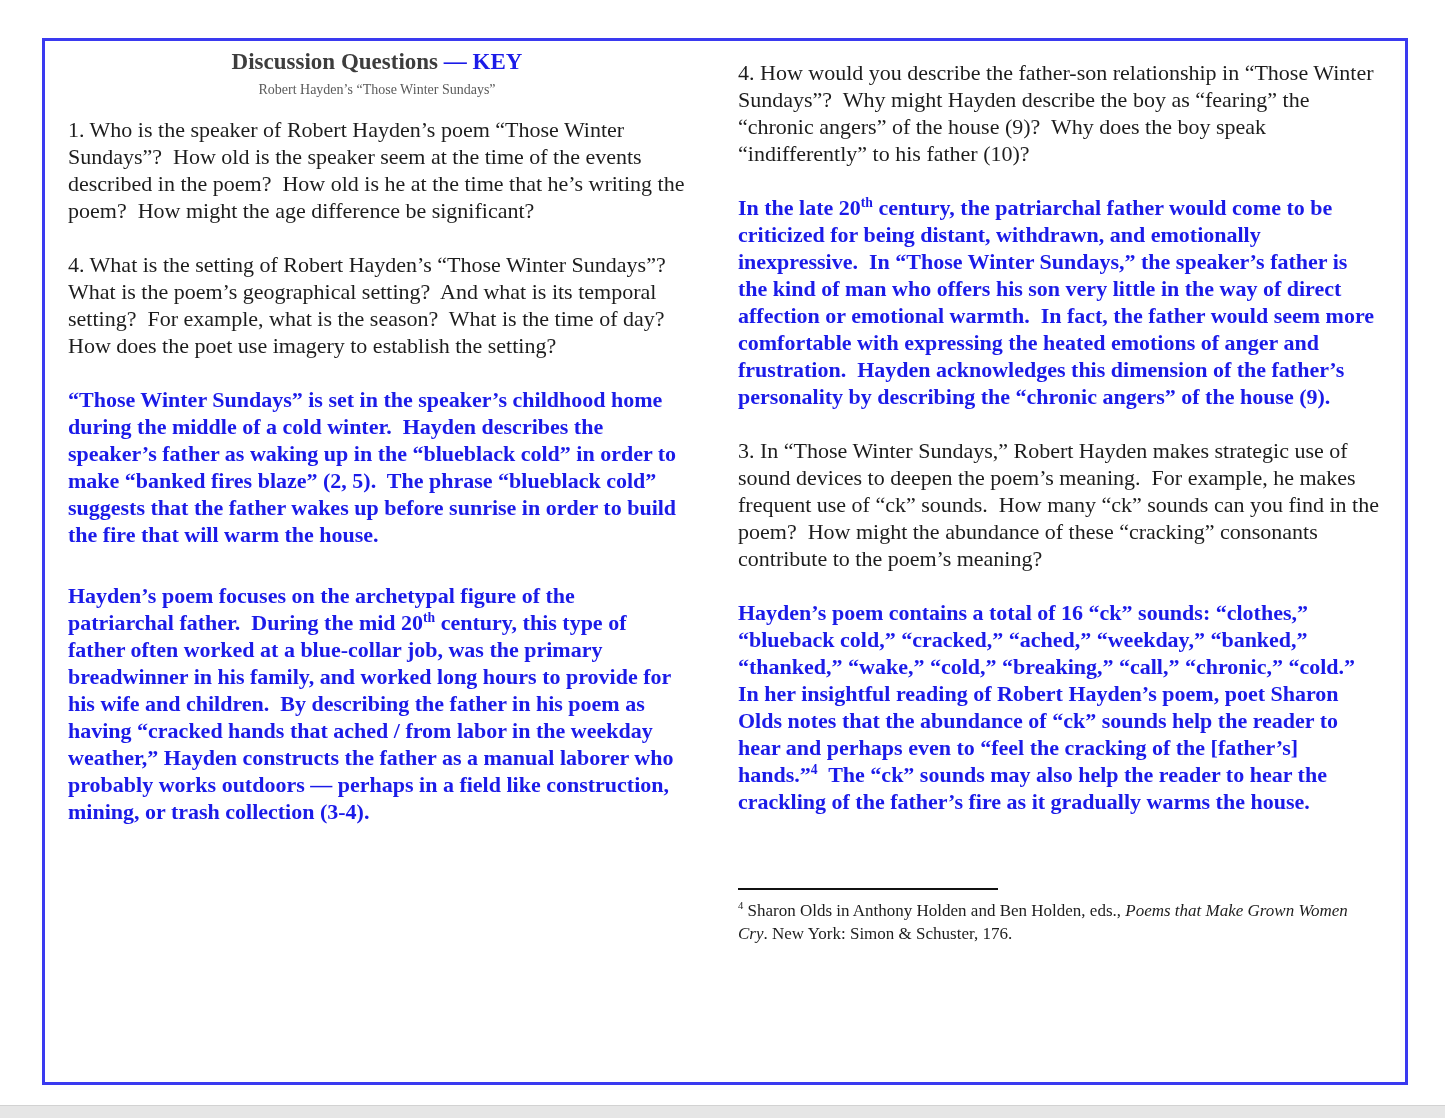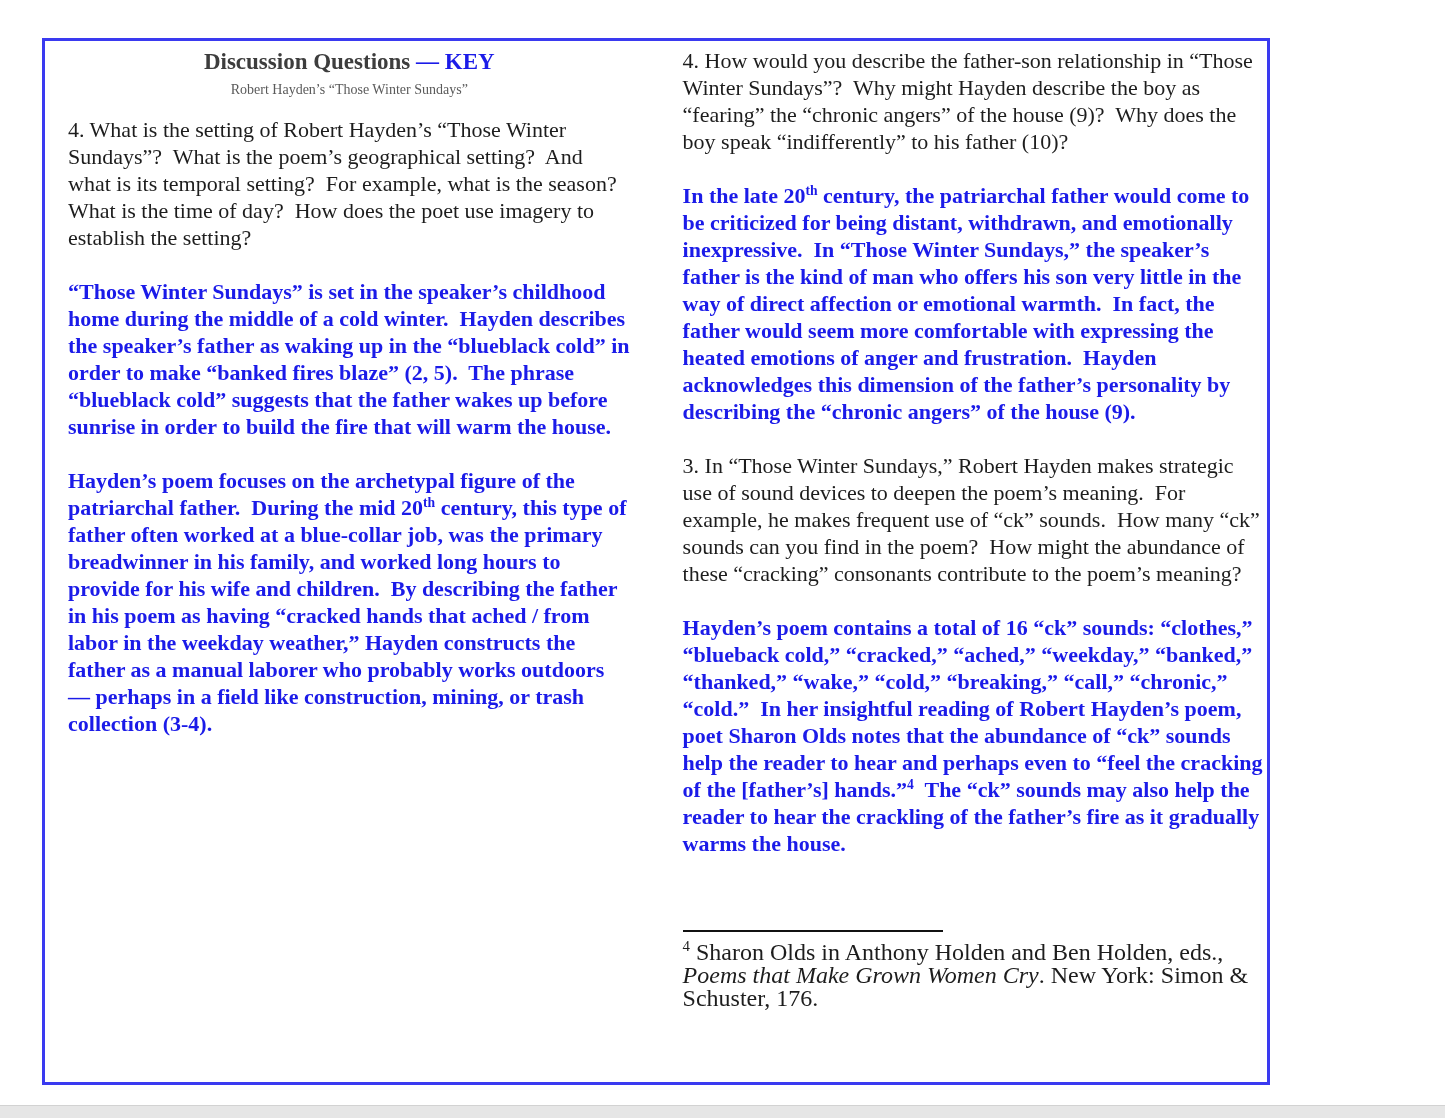--- a/index.html
+++ b/index.html
@@ -22,39 +22,39 @@
     height:1106px;
     background:#ffffff;
     position:relative;
     border-bottom:1px solid #d2d2d2;
     overflow:hidden;
   }
   .border-box{
     position:absolute;
     left:42px;
     top:38px;
-    width:1228px;
+    width:1366px;
     height:1047px;
     border:3px solid var(--border_blue);
     display:flex;
     align-items:flex-start;
   }
   .col{
     display:flex;
     flex-direction:column;
   }
   .col-left{
     width:618px;
     margin-left:23px;
     margin-top:6px;
   }
   .col-right{
     width:642px;
     margin-left:52px;
-    margin-top:6px;
+    margin-top:18px;
   }
   .doc-header{
     text-align:center;
     margin-bottom:12px;
   }
   .doc-title{
     font-size:23px;
     font-weight:bold;
     color:var(--title_dark);
     line-height:29px;
@@ -75,54 +75,55 @@
     white-space:pre-wrap;
   }
   p.a{
     font-size:22px;
     line-height:27px;
     font-weight:bold;
     color:var(--accent_blue);
     margin:0 0 27px 0;
     white-space:pre-wrap;
   }
-  p.q:last-child, p.a:last-child{margin-bottom:0;}
+  p.q:last-child, p.a:last-child{margin-bottom:0;margin-top:7px;}
   sup{
     font-size:0.62em;
     line-height:0;
     vertical-align:super;
   }
   .footnote{
     margin-top:46px;
   }
   .fn-rule{
     width:260px;
     border-top:2px solid #111111;
     margin-bottom:9px;
   }
   .fn-text{
-    font-size:24px;
+    font-size:17px;
     line-height:23px;
     color:var(--text_dark);
     margin:0;
     white-space:pre-wrap;
   }
 </style>
 </head>
 <body>
 
 <div class="page">
   <div class="border-box">
 
     <div class="col col-left">
       <div class="doc-header">
         <div class="doc-title"><span class="t-main">Discussion Questions</span> <span class="t-key">— KEY</span></div>
         <div class="doc-subtitle">Robert Hayden’s “Those Winter Sundays”</div>
       </div>
 
+      <p class="q">1. Who is the speaker of Robert Hayden’s poem “Those Winter Sundays”?  How old is the speaker seem at the time of the events described in the poem?  How old is he at the time that he’s writing the poem?  How might the age difference be significant?</p>
 
       <p class="q">4. What is the setting of Robert Hayden’s “Those Winter Sundays”?  What is the poem’s geographical setting?  And what is its temporal setting?  For example, what is the season?  What is the time of day?  How does the poet use imagery to establish the setting?</p>
       <p class="a">“Those Winter Sundays” is set in the speaker’s childhood home during the middle of a cold winter.  Hayden describes the speaker’s father as waking up in the “blueblack cold” in order to make “banked fires blaze” (2, 5).  The phrase “blueblack cold” suggests that the father wakes up before sunrise in order to build the fire that will warm the house.</p>
 
       <p class="a"><span>Hayden’s poem focuses on the archetypal figure of the patriarchal father.  During the mid 20</span><sup>th</sup><span> century, this type of father often worked at a blue-collar job, was the primary breadwinner in his family, and worked long hours to provide for his wife and children.  By describing the father in his poem as having “cracked hands that ached / from labor in the weekday weather,” Hayden constructs the father as a manual laborer who probably works outdoors — perhaps in a field like construction, mining, or trash collection (3-4).</span></p>
     </div>
 
     <div class="col col-right">
       <p class="q">4. How would you describe the father-son relationship in “Those Winter Sundays”?  Why might Hayden describe the boy as “fearing” the “chronic angers” of the house (9)?  Why does the boy speak “indifferently” to his father (10)?</p>
       <p class="a"><span>In the late 20</span><sup>th</sup><span> century, the patriarchal father would come to be criticized for being distant, withdrawn, and emotionally inexpressive.  In “Those Winter Sundays,” the speaker’s father is the kind of man who offers his son very little in the way of direct affection or emotional warmth.  In fact, the father would seem more comfortable with expressing the heated emotions of anger and frustration.  Hayden acknowledges this dimension of the father’s personality by describing the “chronic angers” of the house (9).</span></p>

